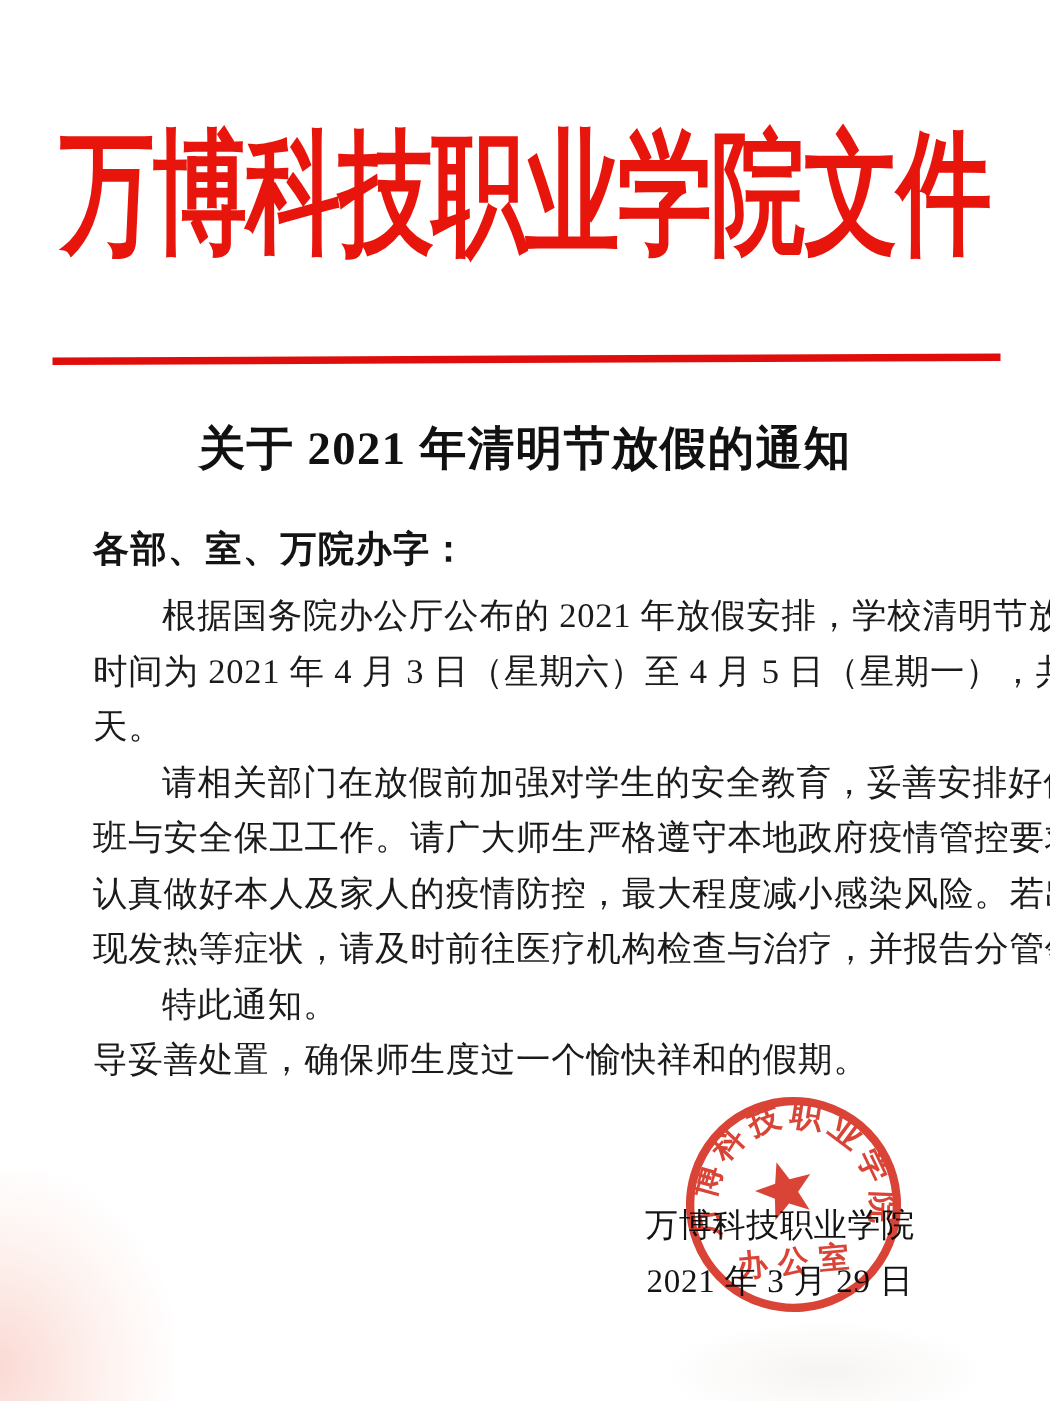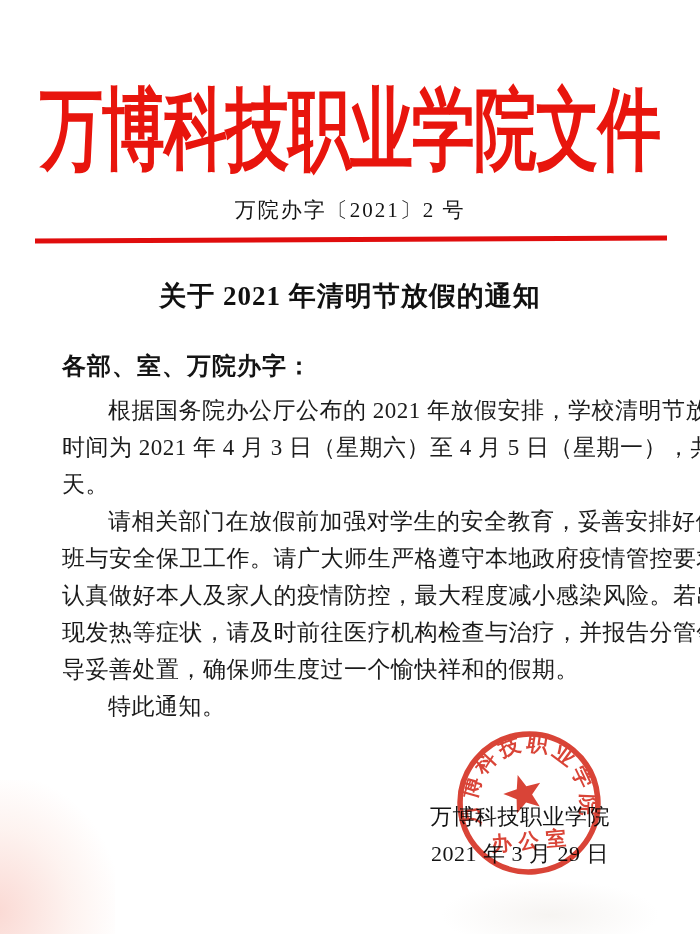--- a/index.html
+++ b/index.html
@@ -79,21 +79,21 @@
   }
 
   
   .notice-title {
     position: absolute;
     top: 278px;
     left: 0;
     width: 700px;
     margin: 0;
     text-align: center;
-    font-size: 27px;
+    font-size: 31px;
     font-weight: bold;
     letter-spacing: 1px;
     color: #111111;
   }
 
   
   .salutation {
     position: absolute;
     top: 350px;
     left: 62px;
@@ -159,38 +159,37 @@
 </head>
 <body>
 
 <div class="page">
 
   <div class="artifact-pink"></div>
   <div class="artifact-smudge"></div>
 
   <div class="org-title">万博科技职业学院文件</div>
 
-  <div class="doc-number">万院办字〔2021〕2 号</div>
 
   <div class="red-line"></div>
 
   <h1 class="notice-title">关于 2021 年清明节放假的通知</h1>
 
   <div class="salutation">各部、室、万院办字：</div>
 
   <div class="body-block">
     <div class="body-line indent">根据国务院办公厅公布的 2021 年放假安排，学校清明节放假</div>
     <div class="body-line">时间为 2021 年 4 月 3 日（星期六）至 4 月 5 日（星期一），共 3</div>
     <div class="body-line">天。</div>
     <div class="body-line indent">请相关部门在放假前加强对学生的安全教育，妥善安排好值</div>
     <div class="body-line">班与安全保卫工作。请广大师生严格遵守本地政府疫情管控要求，</div>
     <div class="body-line">认真做好本人及家人的疫情防控，最大程度减小感染风险。若出</div>
     <div class="body-line">现发热等症状，请及时前往医疗机构检查与治疗，并报告分管领</div>
+    <div class="body-line indent">特此通知。</div>
     <div class="body-line">导妥善处置，确保师生度过一个愉快祥和的假期。</div>
-    <div class="body-line indent">特此通知。</div>
   </div>
 
   <div class="signature-block">
     <div class="signature-org">万博科技职业学院</div>
     <div class="signature-date">2021 年 3 月 29 日</div>
   </div>
 
   <svg class="seal" viewBox="0 0 150 150" xmlns="http://www.w3.org/2000/svg" aria-hidden="true">
     <defs>
       <path id="sealArc" d="M 26.1 92.8 A 52 52 0 1 1 123.9 92.8" fill="none"></path>

